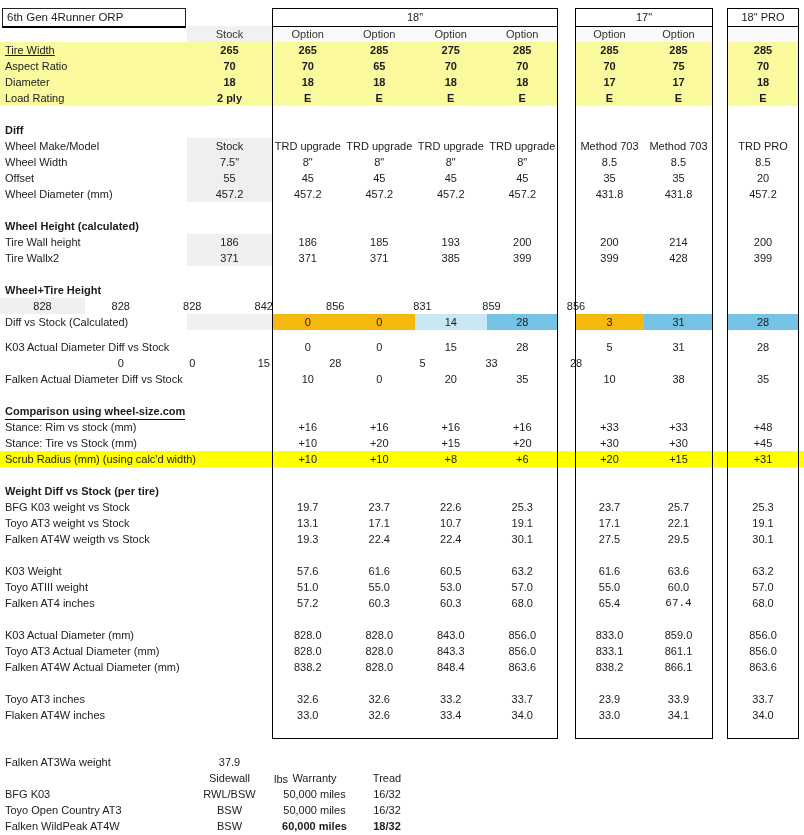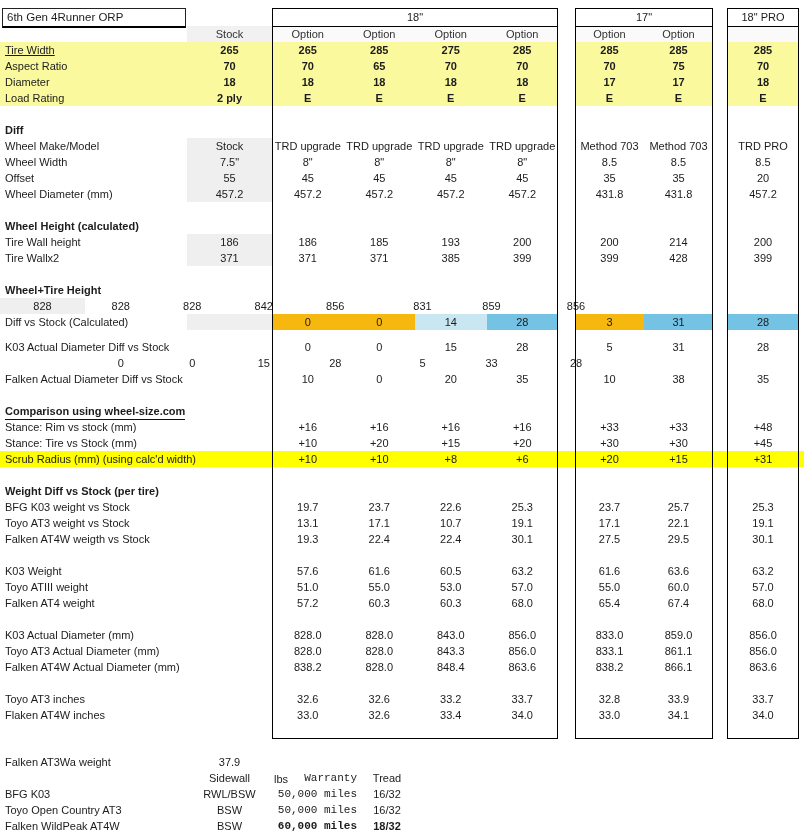--- a/index.html
+++ b/index.html
@@ -22,21 +22,21 @@
   .gap{height:16px;}
   .bold{font-weight:bold;}
   .section-label{font-weight:bold;}
   .underline{border-bottom:1px solid #111;padding-bottom:0px;display:inline-block;}
   .gbox{position:absolute;top:8px;height:731px;border:1px solid #000;
         box-sizing:border-box;pointer-events:none;z-index:6;background:transparent;}
   .gbox-header{height:17px;line-height:17px;border-bottom:1px solid #000;
         text-align:center;font-size:11px;background:transparent;}
   .b-c1{width:85px;text-align:center;}
   .b-extra{width:50px;text-align:left;padding-left:2px;box-sizing:border-box;margin-top:34px;}
-  .b-c2{width:85px;text-align:right;font-family:Liberation Mono, monospace;}
+  .b-c2{width:85px;text-align:center;}
   .b-c3{width:60px;text-align:center;}
 </style>
 </head>
 <body>
 
 <div id="title-box">6th Gen 4Runner ORP</div>
 
 <div id="sheet">
     <div class="row">
       <div class="cell label-cell"></div>
@@ -372,29 +372,29 @@
       <div class="cell" style="width: 71.5px;">55.0</div>
       <div class="cell" style="width: 71.5px;">53.0</div>
       <div class="cell" style="width: 71.5px;">57.0</div>
       <div class="gap" style="width: 17px;"></div>
       <div class="cell" style="width: 69px;">55.0</div>
       <div class="cell" style="width: 69px;">60.0</div>
       <div class="gap" style="width: 14px;"></div>
       <div class="cell" style="width: 72px;">57.0</div>
     </div>
     <div class="row">
-      <div class="cell label-cell">Falken AT4 weight</div>
+      <div class="cell label-cell">Falken AT4 inches</div>
       <div class="cell stock-cell"></div>
       <div class="cell" style="width: 71.5px;">57.2</div>
       <div class="cell" style="width: 71.5px;">60.3</div>
       <div class="cell" style="width: 71.5px;">60.3</div>
       <div class="cell" style="width: 71.5px;">68.0</div>
       <div class="gap" style="width: 17px;"></div>
       <div class="cell" style="width: 69px;">65.4</div>
-      <div class="cell" style="width: 69px;">67.4</div>
+      <div class="cell" style="width: 69px; font-family: Liberation Mono, monospace;">67.4</div>
       <div class="gap" style="width: 14px;"></div>
       <div class="cell" style="width: 72px;">68.0</div>
     </div>
     <div class="row"></div>
     <div class="row">
       <div class="cell label-cell">K03 Actual Diameter (mm)</div>
       <div class="cell stock-cell"></div>
       <div class="cell" style="width: 71.5px;">828.0</div>
       <div class="cell" style="width: 71.5px;">828.0</div>
       <div class="cell" style="width: 71.5px;">843.0</div>
@@ -433,21 +433,21 @@
     </div>
     <div class="row"></div>
     <div class="row">
       <div class="cell label-cell">Toyo AT3 inches</div>
       <div class="cell stock-cell"></div>
       <div class="cell" style="width: 71.5px;">32.6</div>
       <div class="cell" style="width: 71.5px;">32.6</div>
       <div class="cell" style="width: 71.5px;">33.2</div>
       <div class="cell" style="width: 71.5px;">33.7</div>
       <div class="gap" style="width: 17px;"></div>
-      <div class="cell" style="width: 69px;">32.8</div>
+      <div class="cell" style="width: 69px;">23.9</div>
       <div class="cell" style="width: 69px;">33.9</div>
       <div class="gap" style="width: 14px;"></div>
       <div class="cell" style="width: 72px;">33.7</div>
     </div>
     <div class="row">
       <div class="cell label-cell">Flaken AT4W inches</div>
       <div class="cell stock-cell"></div>
       <div class="cell" style="width: 71.5px;">33.0</div>
       <div class="cell" style="width: 71.5px;">32.6</div>
       <div class="cell" style="width: 71.5px;">33.4</div>

